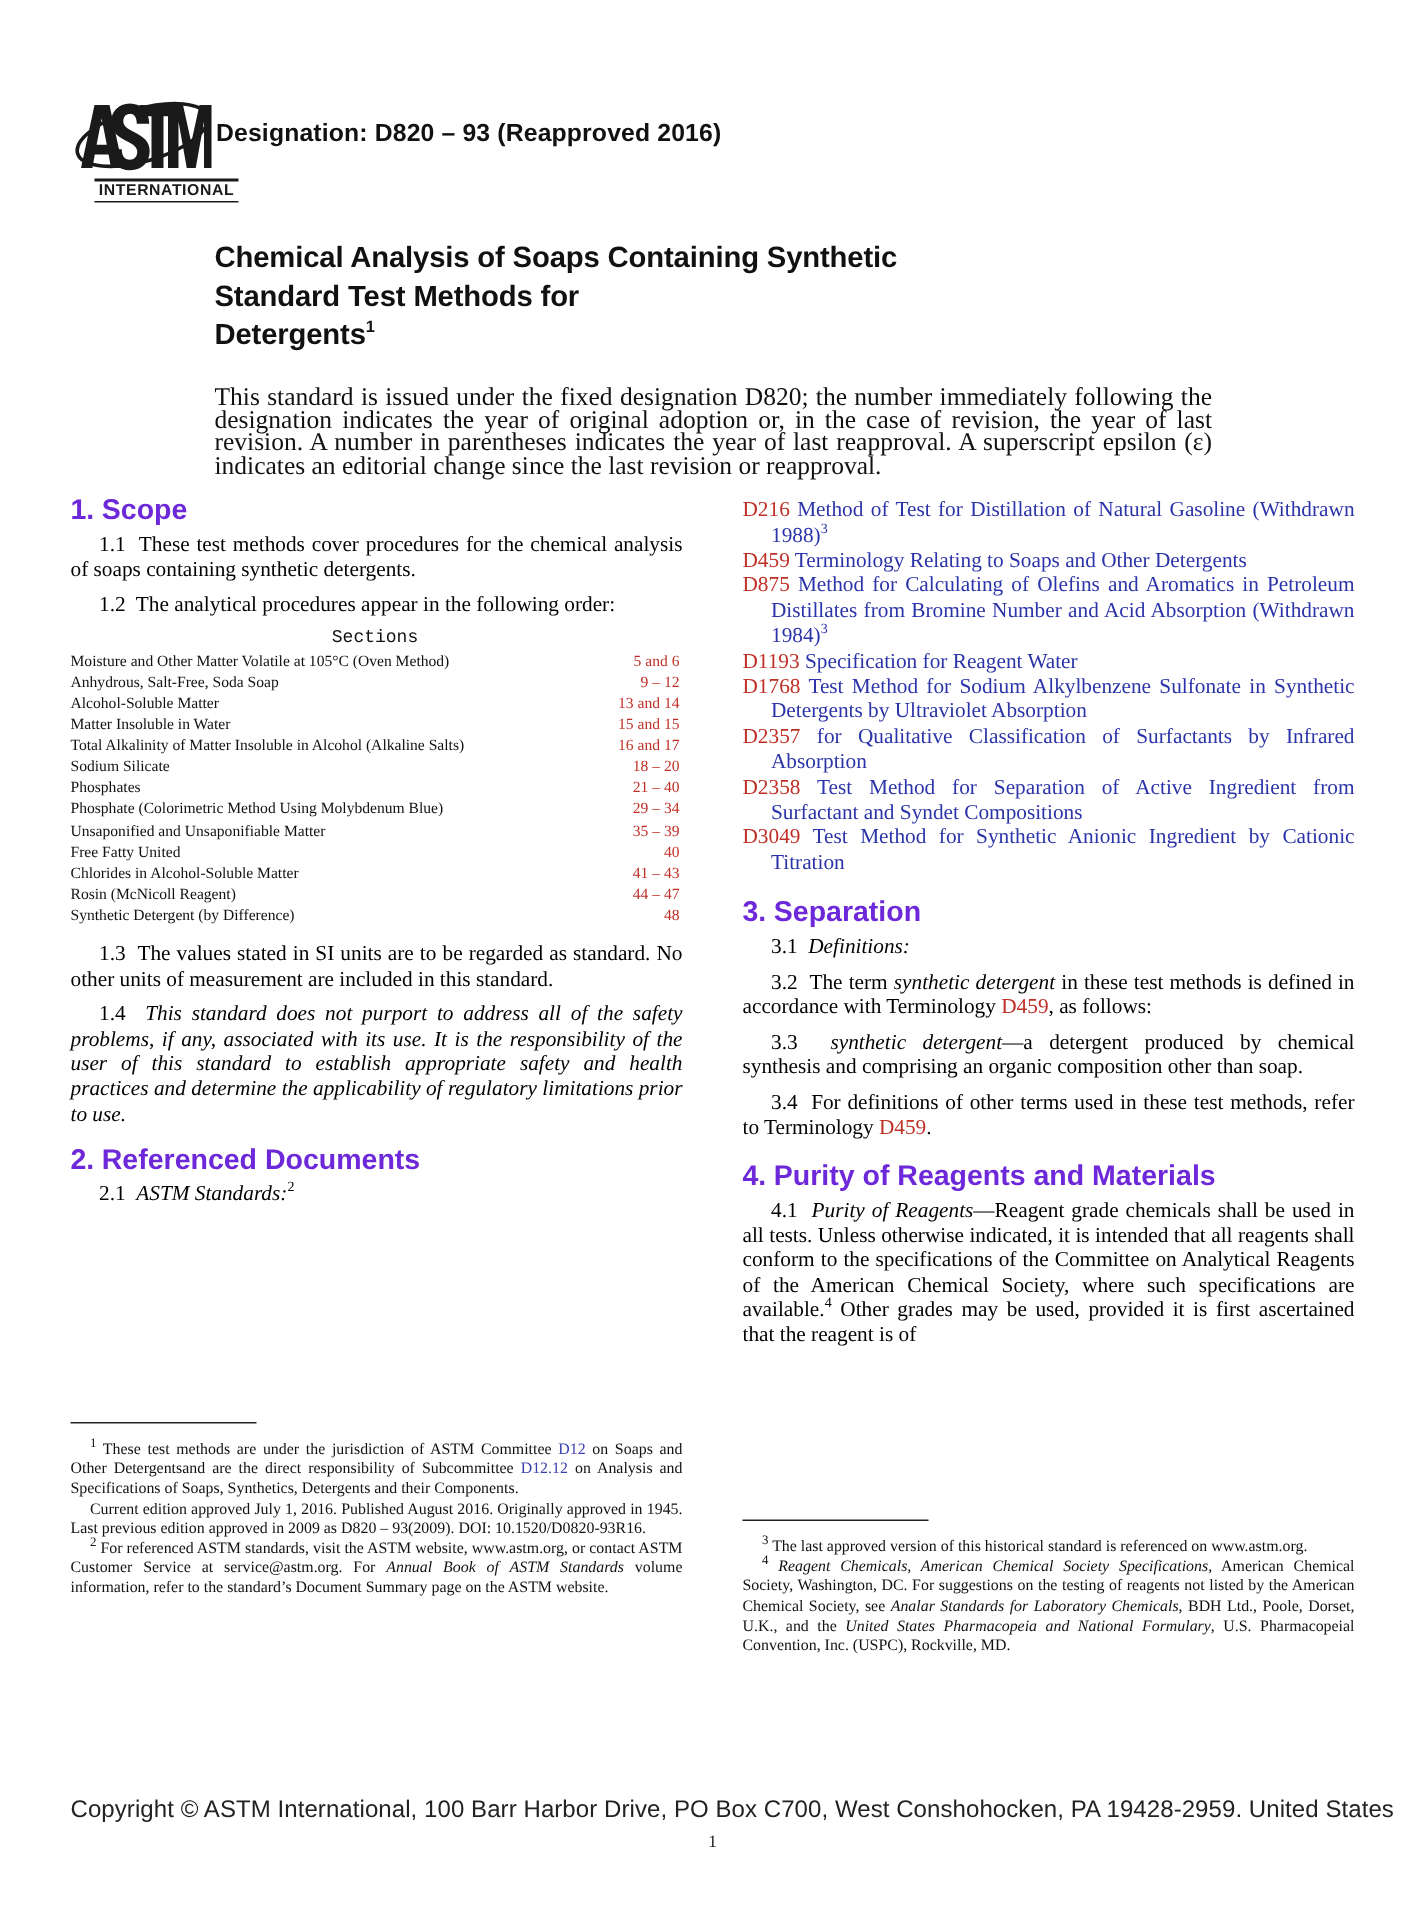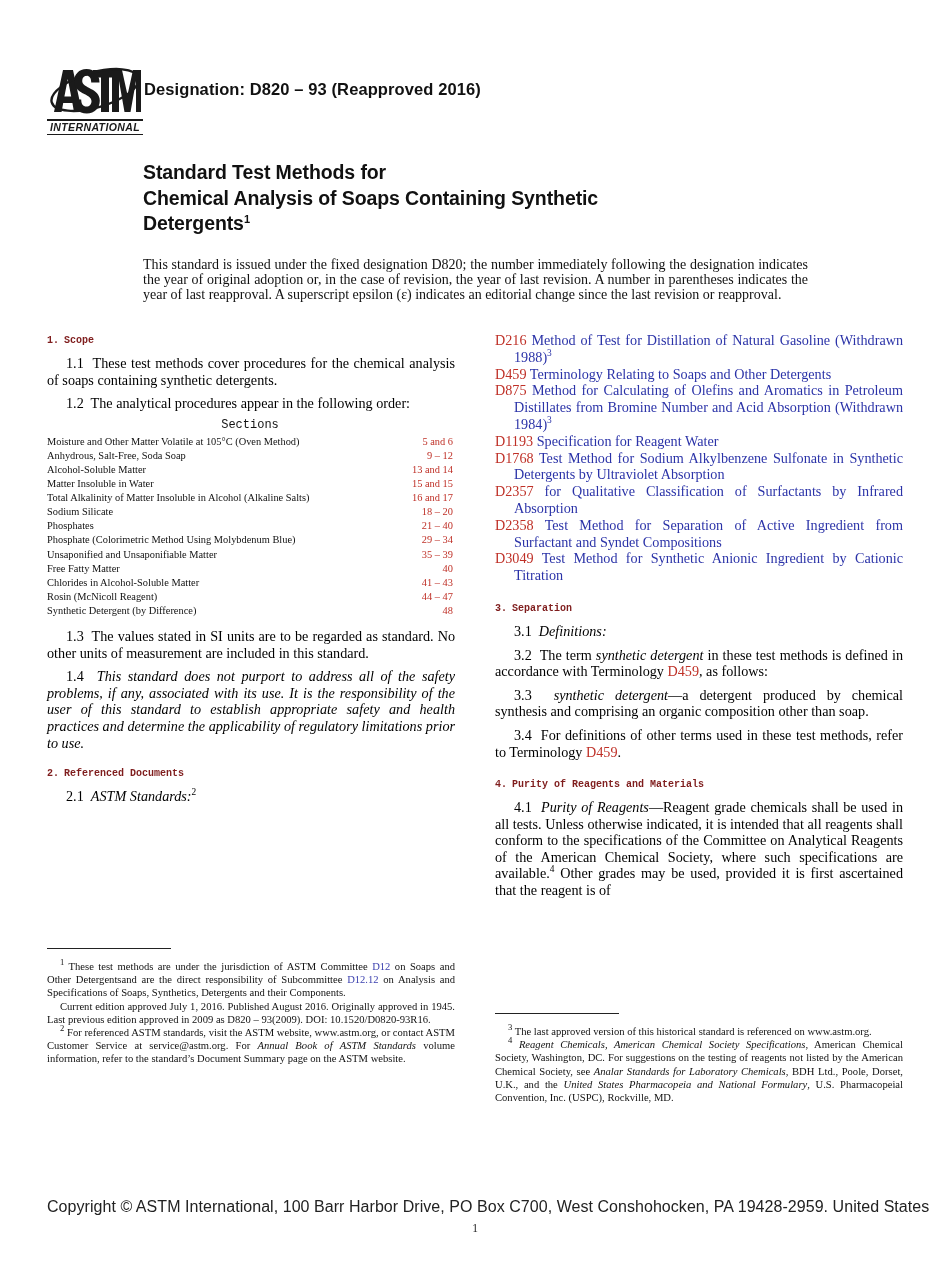--- a/index.html
+++ b/index.html
@@ -38,26 +38,25 @@
     height: 76px;
   }
   .logo-mark {
     position: absolute;
     left: 2px; top: 0;
     width: 92px;
     height: 58px;
   }
   .logo-intl {
     position: absolute;
-    left: 0px;
+    left: 16px;
     top: 57px;
     width: 96px;
     font-family: "Liberation Sans", sans-serif;
     font-weight: bold;
-    font-style: italic;
     font-size: 10.5px;
     letter-spacing: 0.4px;
     text-align: center;
     color: #1a1a1a;
     border-top: 2px solid #1a1a1a;
     border-bottom: 1.5px solid #1a1a1a;
     padding: 1px 0 1px 0;
     line-height: 11px;
   }
   .designation {
@@ -92,42 +91,42 @@
     vertical-align: super;
     line-height: 0;
   }
 
   
   .preamble {
     position: absolute;
     left: 143px;
     top: 257px;
     width: 665px;
-    font-size: 14px;
+    font-size: 17px;
     line-height: 15.2px;
     text-align: justify;
     color: #111;
   }
 
   
   .col {
     position: absolute;
     width: 408px;
     top: 332px;
   }
   .col-left  { left: 47px;  }
   .col-right { left: 495px; }
 
   h2.sect {
-    font-family: Liberation Mono, monospace;
+    font-family: Liberation Sans, sans-serif;
     font-weight: bold;
-    font-size: 10px;
+    font-size: 19px;
     margin: 0 0 6px 0;
     line-height: 17px;
-    color: #7f1d1d;
+    color: #6d28d9;
   }
   h2.sect .num { margin-right: 5px; }
 
   p.body {
     margin: 0 0 7px 0;
     font-size: 14.2px;
     line-height: 16.6px;
     text-align: justify;
     text-indent: 19px;
     color: #000;
@@ -271,22 +270,22 @@
         </g>
 
         <ellipse cx="46" cy="28" rx="45" ry="17.5" fill="none" stroke="#1a1a1a" stroke-width="2.4" transform="rotate(-16 46 28)"></ellipse>
       </svg>
       <div class="logo-intl">INTERNATIONAL</div>
     </div>
     <div class="designation">Designation: D820 – 93 (Reapproved 2016)</div>
   </div>
 
   <div class="title-block">
+    <div class="title-line">Chemical Analysis of Soaps Containing Synthetic</div>
     <div class="title-line">Standard Test Methods for</div>
-    <div class="title-line">Chemical Analysis of Soaps Containing Synthetic</div>
     <div class="title-line"><span>Detergents</span><sup>1</sup></div>
   </div>
 
   <div class="preamble">This standard is issued under the fixed designation D820; the number immediately following the designation indicates the year of original adoption or, in the case of revision, the year of last revision. A number in parentheses indicates the year of last reapproval. A superscript epsilon (ε) indicates an editorial change since the last revision or reapproval.</div>
 
   <div class="col col-left">
 
     <h2 class="sect">
       <span class="num">1.</span><span>Scope</span>
     </h2>
@@ -329,21 +328,21 @@
           </tr>
         <tr>
             <td class="name">Phosphate (Colorimetric Method Using Molybdenum Blue)</td>
             <td class="range">29 – 34</td>
           </tr>
         <tr>
             <td class="name">Unsaponified and Unsaponifiable Matter</td>
             <td class="range">35 – 39</td>
           </tr>
         <tr>
-            <td class="name">Free Fatty Matter</td>
+            <td class="name">Free Fatty United</td>
             <td class="range">40</td>
           </tr>
         <tr>
             <td class="name">Chlorides in Alcohol-Soluble Matter</td>
             <td class="range">41 – 43</td>
           </tr>
         <tr>
             <td class="name">Rosin (McNicoll Reagent)</td>
             <td class="range">44 – 47</td>
           </tr>

